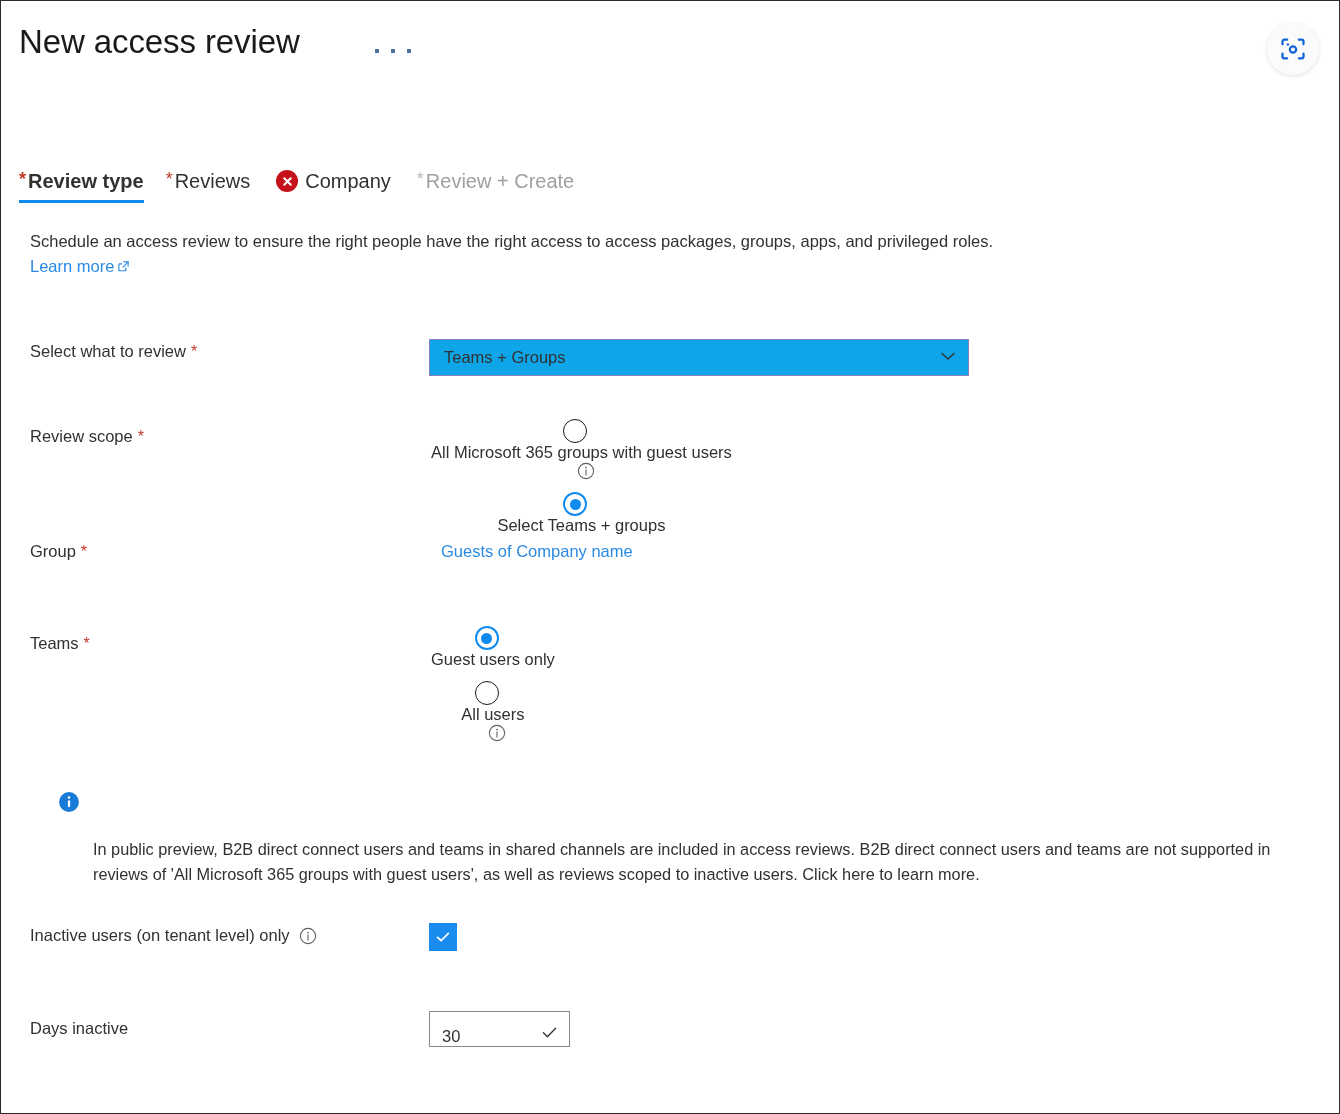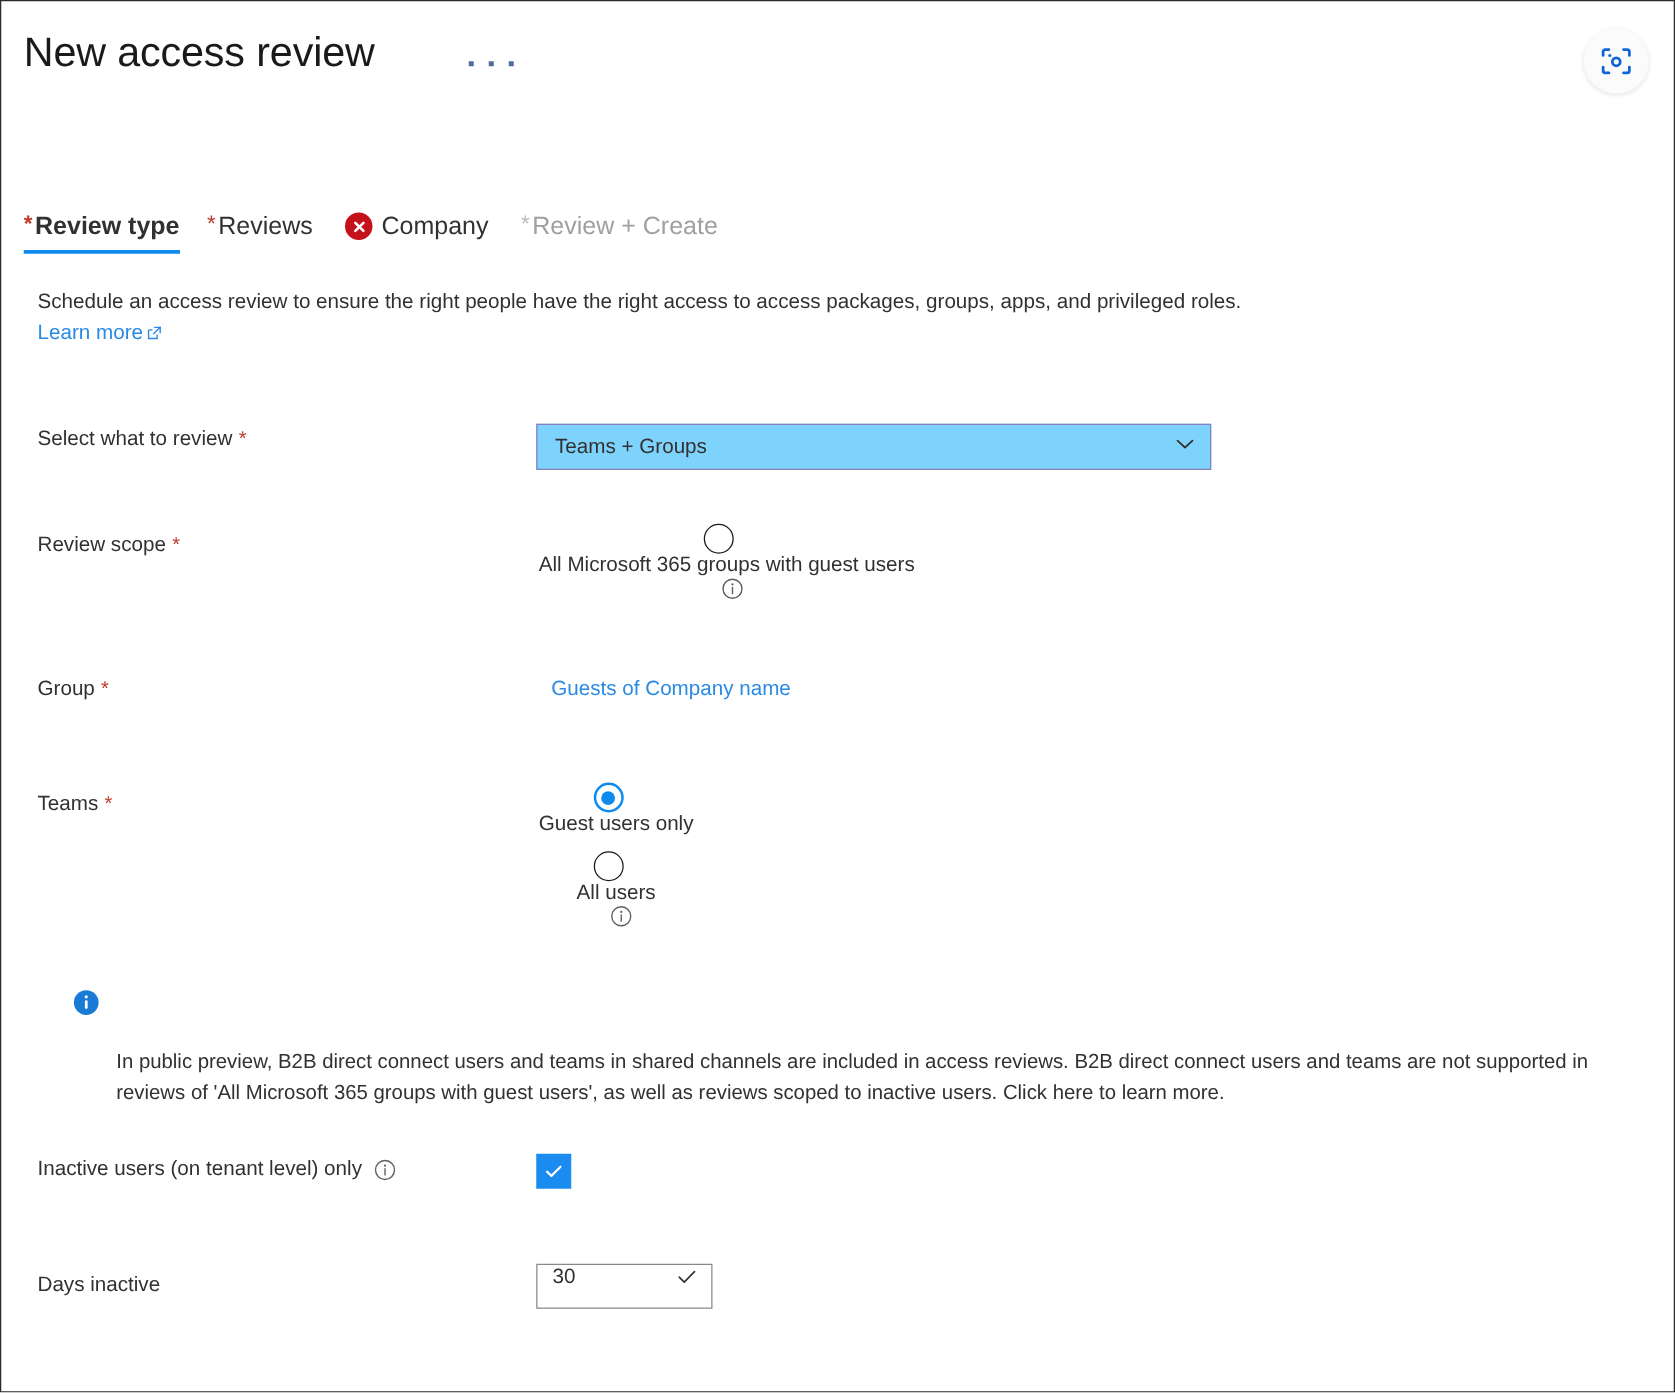--- a/index.html
+++ b/index.html
@@ -156,21 +156,21 @@
     display: flex;
     align-items: center;
   }
   .lbl .star { color: #c0392b; margin-left: 5px; font-size: 16px; }
   .field { position: absolute; left: 428px; }
 
   .dropdown {
     width: 540px;
     height: 37px;
     border: 1px solid #8a7fbd;
-    background: #7dd3fc;
+    background: #0ea5e9;
     display: flex;
     align-items: center;
     padding: 0 10px 0 14px;
     font-size: 16.5px;
     color: #323130;
     cursor: pointer;
   }
   .dropdown .val { flex: 1; }
 
   .radio-line {
@@ -242,21 +242,21 @@
     justify-content: center;
     cursor: pointer;
   }
 
   .num-input {
     width: 141px;
     height: 36px;
     border: 1px solid #8a8886;
     background: #fff;
     display: flex;
-    align-items: flex-start;
+    align-items: flex-end;
     padding: 0 10px 0 12px;
     font-size: 16.5px;
     color: #323130;
   }
   .num-input .val { flex: 1; }
 </style>
 </head>
 <body>
 
 <div class="page">
@@ -351,20 +351,24 @@
         <span>All Microsoft 365 groups with guest users</span>
         <span class="info-ico">
           <svg width="18" height="18" viewBox="0 0 18 18" fill="none" aria-hidden="true">
             <circle cx="9" cy="9" r="7.6" stroke="#605e5c" stroke-width="1.1"></circle>
             <circle cx="9" cy="5.5" r="0.85" fill="#605e5c"></circle>
             <path d="M9 7.9v5" stroke="#605e5c" stroke-width="1.1" stroke-linecap="round"></path>
           </svg>
         </span>
       </div>
 
+      <div class="radio-line" style="margin-bottom:0;">
+        <span class="radio on"></span>
+        <span>Select Teams + groups</span>
+      </div>
     </div>
   </div>
 
   <div class="row" style="top:538px;">
     <div class="lbl" style="top:3px;">
       <span>Group</span>
       <span class="star">*</span>
     </div>
     <div class="field" style="left:440px; top:3px;">
       <span class="group-link">Guests of Company name</span>

